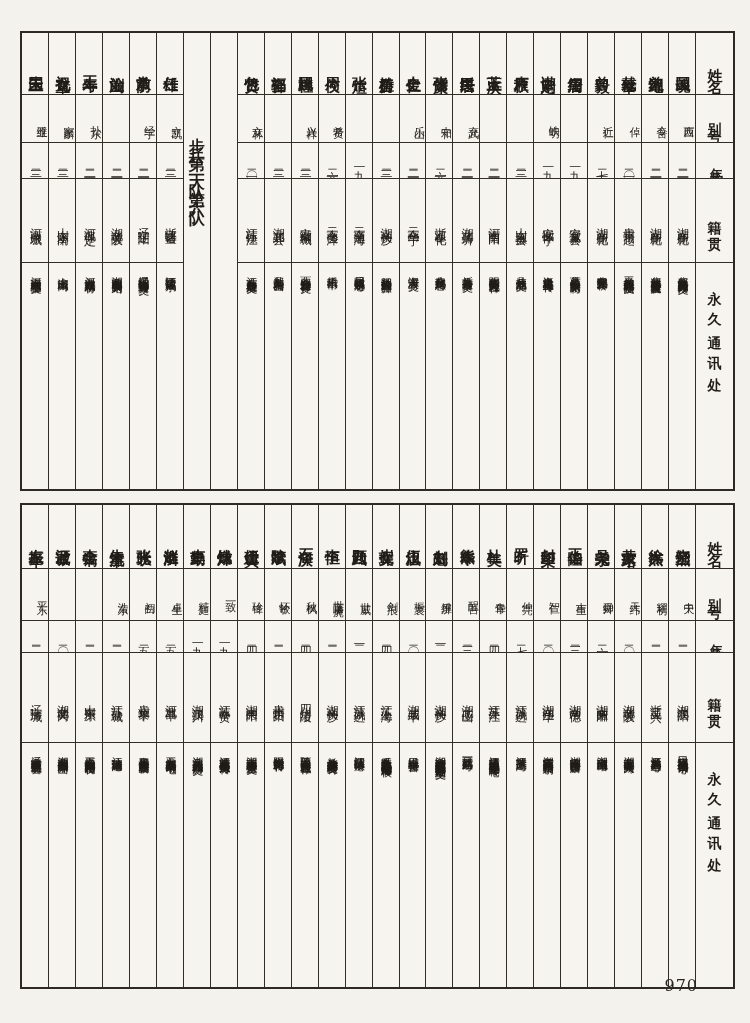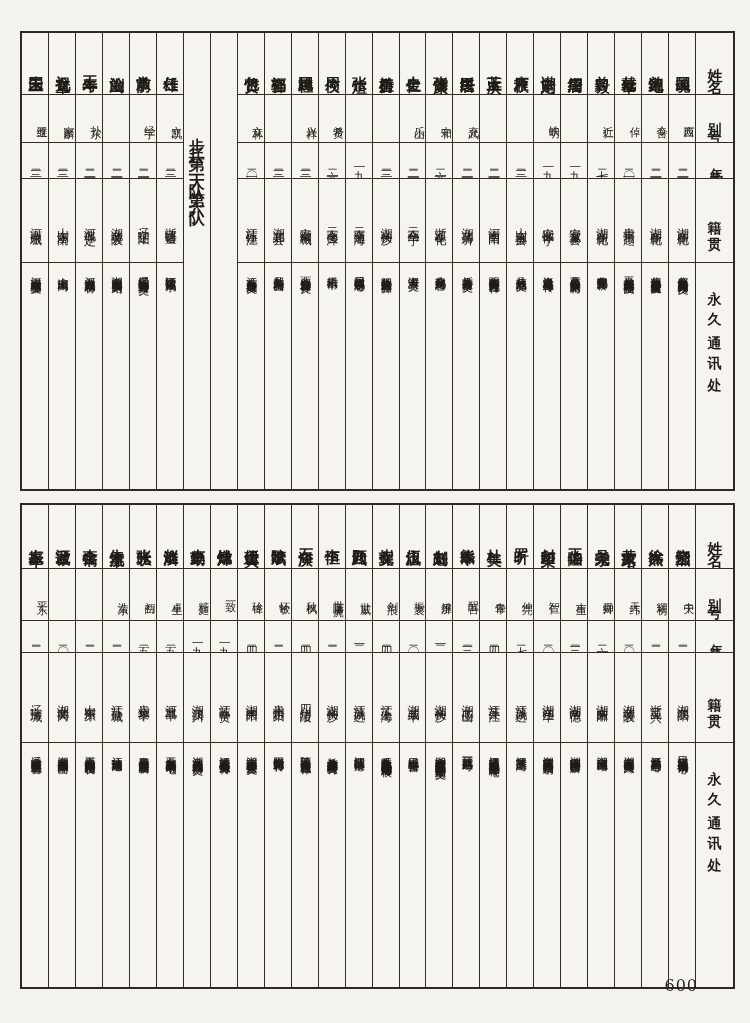--- a/index.html
+++ b/index.html
@@ -415,14 +415,14 @@
         <div class="cell address">湖北黄冈县新洲冯家铺并埠山</div>
       </div>
       <div class="col person-col">
         <div class="cell name">左振举</div>
         <div class="cell alias">平东</div>
         <div class="cell age">二二</div>
         <div class="cell native">辽宁海城</div>
         <div class="cell address">辽宁省海城县南台驿北前双台子</div>
       </div>
     </div>
-  <div class="page-number">600</div>
+  <div class="page-number">970</div>
 </div>
 
 </body></html>

